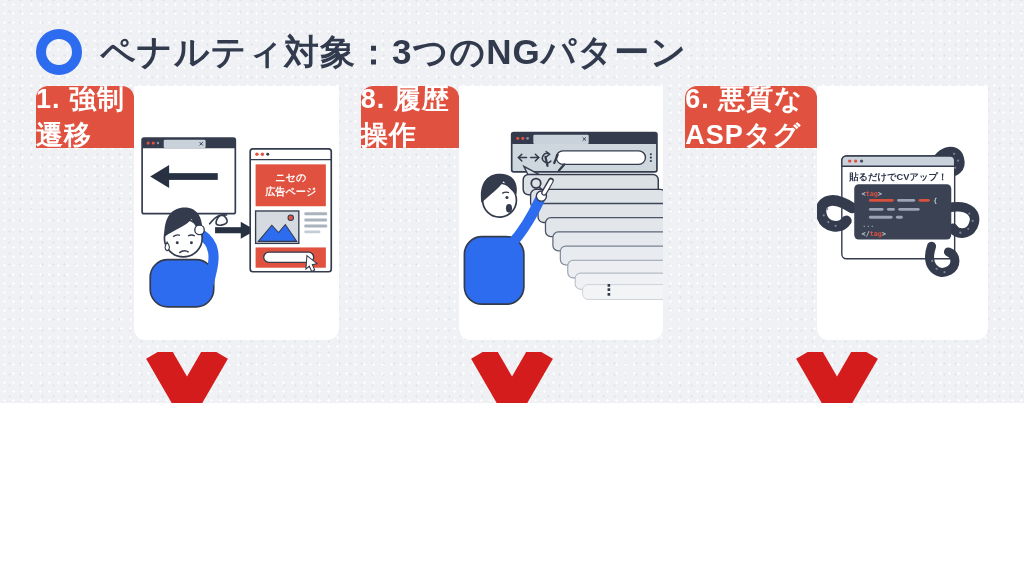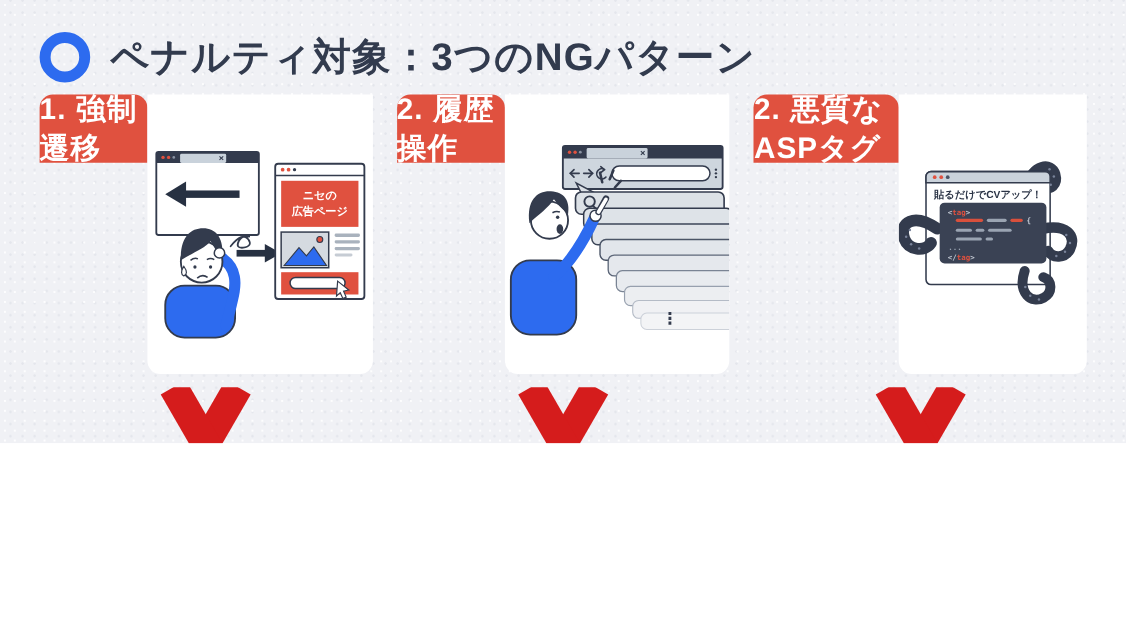--- a/index.html
+++ b/index.html
@@ -107,21 +107,21 @@
             <path d="M80,161 q5,-3 10,0" fill="none" stroke="#333B4D" stroke-width="2"></path>
             <path d="M67,186 q7,-6 14,-1" fill="none" stroke="#333B4D" stroke-width="2.2"></path>
             <path d="M49,170 q-6,10 0,13 q7,-3 0,-13 z" fill="#fff" stroke="#333B4D" stroke-width="1.6"></path>
             <circle cx="97" cy="152" r="7" fill="#fff" stroke="#333B4D" stroke-width="2"></circle>
           </g>
         </svg>
       </div>
     </div>
 
     <div class="card">
-      <div class="card-h">2. 履歴操作</div>
+      <div class="card-h">8. 履歴操作</div>
       <div class="card-b">
         <svg viewBox="0 0 303 254">
 
           <g>
             <rect x="78" y="8" width="215" height="58" rx="3" fill="#CED6DE" stroke="#333B4D" stroke-width="2.5"></rect>
             <path d="M78,25 v-14 a3,3 0 0 1 3,-3 h209 a3,3 0 0 1 3,3 v14 z" fill="#333B4D"></path>
             <circle cx="87" cy="16.5" r="2.3" fill="#E0513F"></circle>
             <circle cx="94.5" cy="16.5" r="2.3" fill="#E0513F"></circle>
             <circle cx="101.5" cy="16.5" r="1.9" fill="#8a93a3"></circle>
             <rect x="110" y="11" width="82" height="14" rx="2" fill="#C9D2DB"></rect>
@@ -184,21 +184,21 @@
             <ellipse cx="74" cy="120" rx="4.5" ry="6.5" fill="#333B4D"></ellipse>
             <circle cx="122" cy="102" r="7.5" fill="#fff" stroke="#333B4D" stroke-width="2"></circle>
             <line x1="126" y1="97" x2="136" y2="79" stroke="#333B4D" stroke-width="8.6" stroke-linecap="round"></line>
             <line x1="126" y1="97" x2="136" y2="80" stroke="#fff" stroke-width="5" stroke-linecap="round"></line>
           </g>
         </svg>
       </div>
     </div>
 
     <div class="card">
-      <div class="card-h">2. 悪質なASPタグ</div>
+      <div class="card-h">6. 悪質なASPタグ</div>
       <div class="card-b">
         <svg viewBox="0 0 303 254">
 
           <path d="M206,50 C216,14 246,10 252,30 C257,47 244,58 231,51" fill="none" stroke="#333B4D" stroke-width="17" stroke-linecap="round"></path>
 
           <g>
             <rect x="44" y="26" width="200" height="182" rx="8" fill="#fff" stroke="#333B4D" stroke-width="2.5"></rect>
             <path d="M44,44 v-10 a8,8 0 0 1 8,-8 h184 a8,8 0 0 1 8,8 v10 z" fill="#CAD2DB" stroke="#333B4D" stroke-width="2.5"></path>
             <circle cx="58" cy="35" r="3" fill="#E0513F"></circle>
             <circle cx="68.5" cy="35" r="3" fill="#E0513F"></circle>

